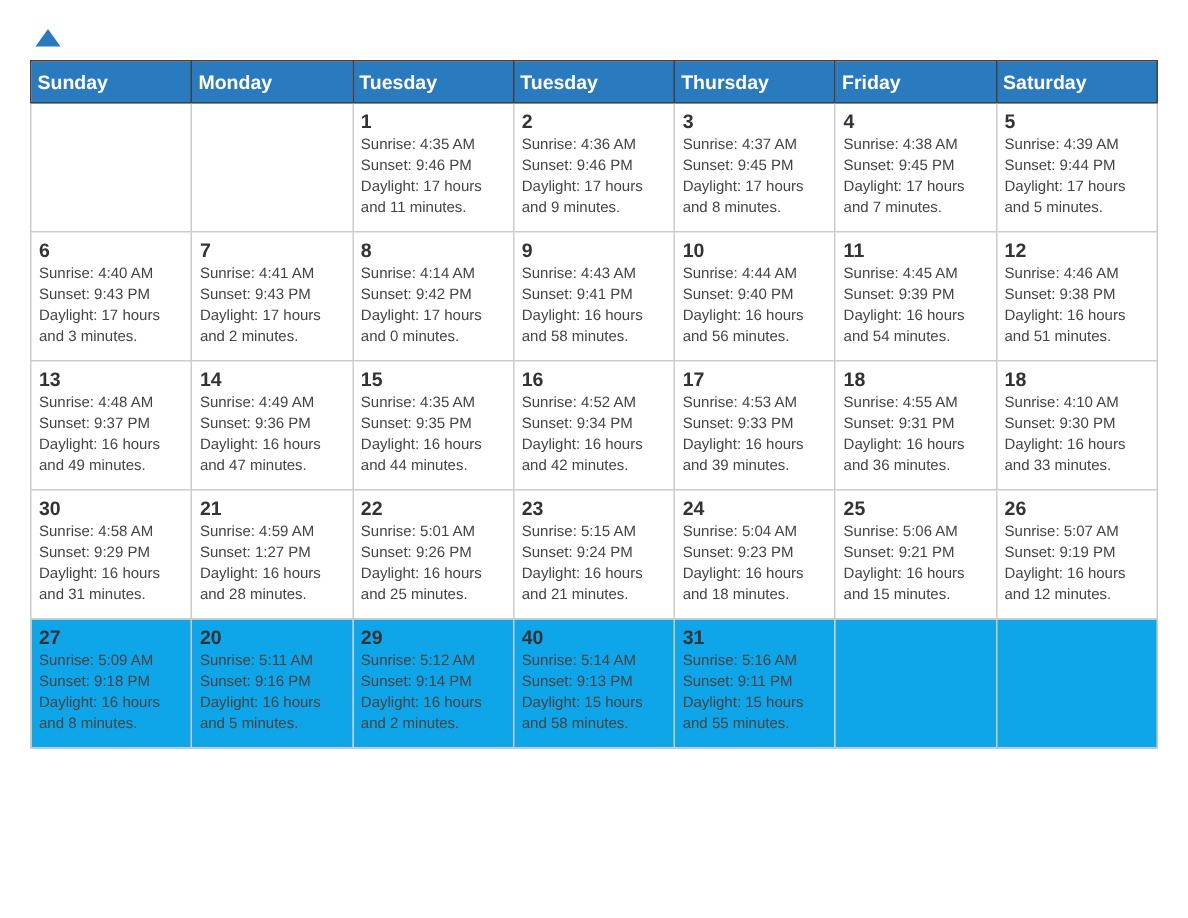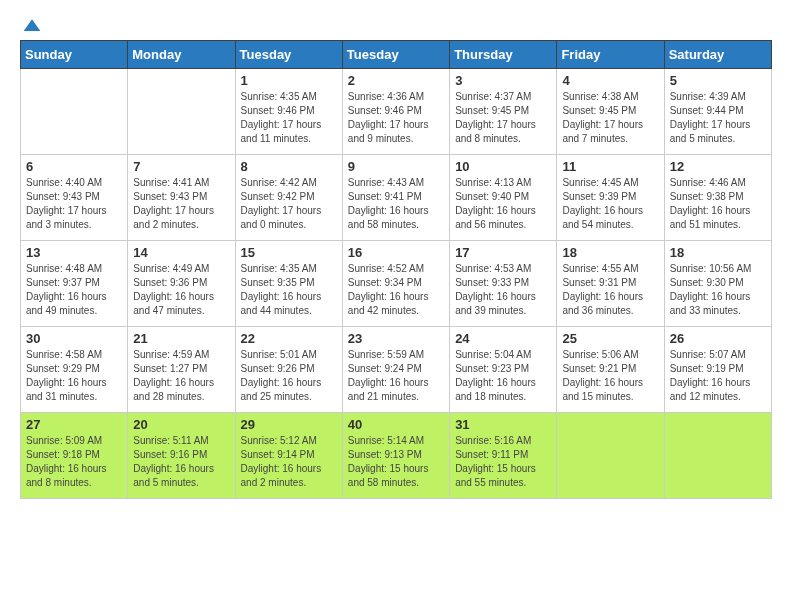--- a/index.html
+++ b/index.html
@@ -72,21 +72,21 @@
     .calendar-table tbody tr td {
       border: 1px solid #ccc;
       vertical-align: top;
       padding: 4px 5px;
       font-size: 10.5px;
       color: #333;
       height: 86px;
       background: #fff;
     }
     .calendar-table tbody tr:last-child td {
-      background: #bef264;
+      background: #0ea5e9;
     }
     .day-number {
       font-size: 13px;
       font-weight: bold;
       color: #333;
       display: block;
       margin-bottom: 2px;
     }
     .day-info {
       font-size: 10px;
@@ -174,33 +174,33 @@
 Daylight: 17 hours and 3 minutes.</div>
           </td>
           <td>
             <span class="day-number">7</span>
             <div class="day-info">Sunrise: 4:41 AM
 Sunset: 9:43 PM
 Daylight: 17 hours and 2 minutes.</div>
           </td>
           <td>
             <span class="day-number">8</span>
-            <div class="day-info">Sunrise: 4:42 AM
+            <div class="day-info">Sunrise: 4:14 AM
 Sunset: 9:42 PM
 Daylight: 17 hours and 0 minutes.</div>
           </td>
           <td>
             <span class="day-number">9</span>
             <div class="day-info">Sunrise: 4:43 AM
 Sunset: 9:41 PM
 Daylight: 16 hours and 58 minutes.</div>
           </td>
           <td>
             <span class="day-number">10</span>
-            <div class="day-info">Sunrise: 4:13 AM
+            <div class="day-info">Sunrise: 4:44 AM
 Sunset: 9:40 PM
 Daylight: 16 hours and 56 minutes.</div>
           </td>
           <td>
             <span class="day-number">11</span>
             <div class="day-info">Sunrise: 4:45 AM
 Sunset: 9:39 PM
 Daylight: 16 hours and 54 minutes.</div>
           </td>
           <td>
@@ -242,21 +242,21 @@
 Daylight: 16 hours and 39 minutes.</div>
           </td>
           <td>
             <span class="day-number">18</span>
             <div class="day-info">Sunrise: 4:55 AM
 Sunset: 9:31 PM
 Daylight: 16 hours and 36 minutes.</div>
           </td>
           <td>
             <span class="day-number">18</span>
-            <div class="day-info">Sunrise: 10:56 AM
+            <div class="day-info">Sunrise: 4:10 AM
 Sunset: 9:30 PM
 Daylight: 16 hours and 33 minutes.</div>
           </td>
         </tr>
         <tr>
           <td>
             <span class="day-number">30</span>
             <div class="day-info">Sunrise: 4:58 AM
 Sunset: 9:29 PM
 Daylight: 16 hours and 31 minutes.</div>
@@ -268,21 +268,21 @@
 Daylight: 16 hours and 28 minutes.</div>
           </td>
           <td>
             <span class="day-number">22</span>
             <div class="day-info">Sunrise: 5:01 AM
 Sunset: 9:26 PM
 Daylight: 16 hours and 25 minutes.</div>
           </td>
           <td>
             <span class="day-number">23</span>
-            <div class="day-info">Sunrise: 5:59 AM
+            <div class="day-info">Sunrise: 5:15 AM
 Sunset: 9:24 PM
 Daylight: 16 hours and 21 minutes.</div>
           </td>
           <td>
             <span class="day-number">24</span>
             <div class="day-info">Sunrise: 5:04 AM
 Sunset: 9:23 PM
 Daylight: 16 hours and 18 minutes.</div>
           </td>
           <td>

